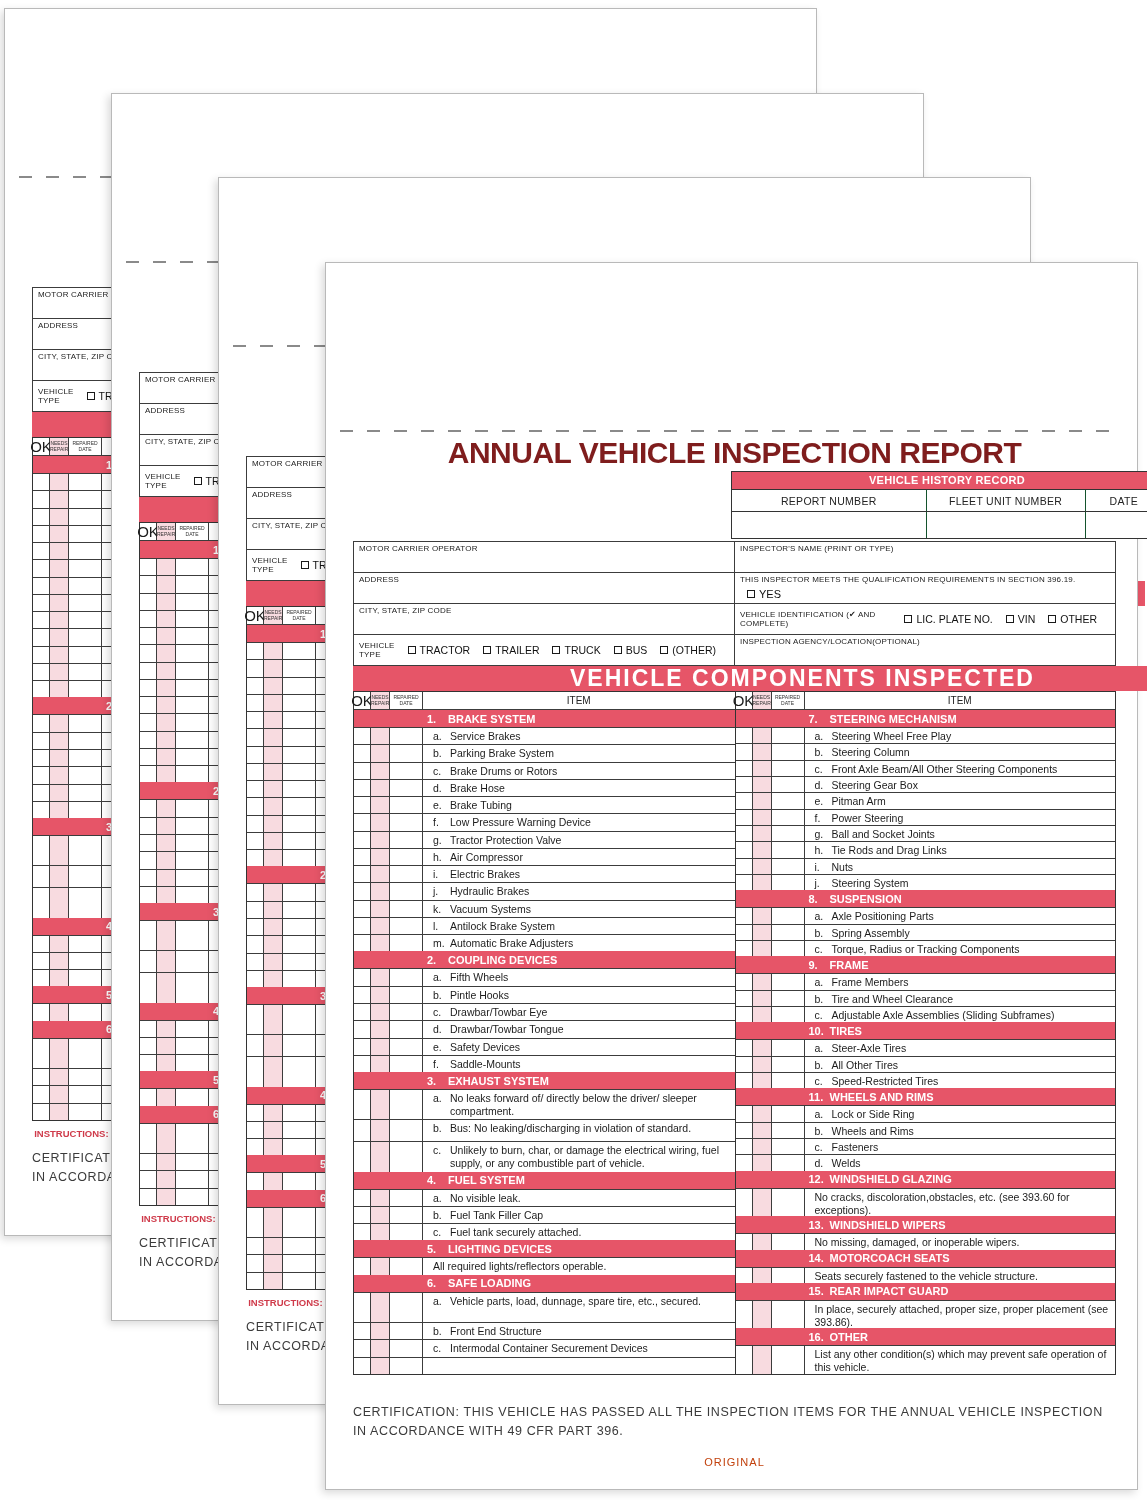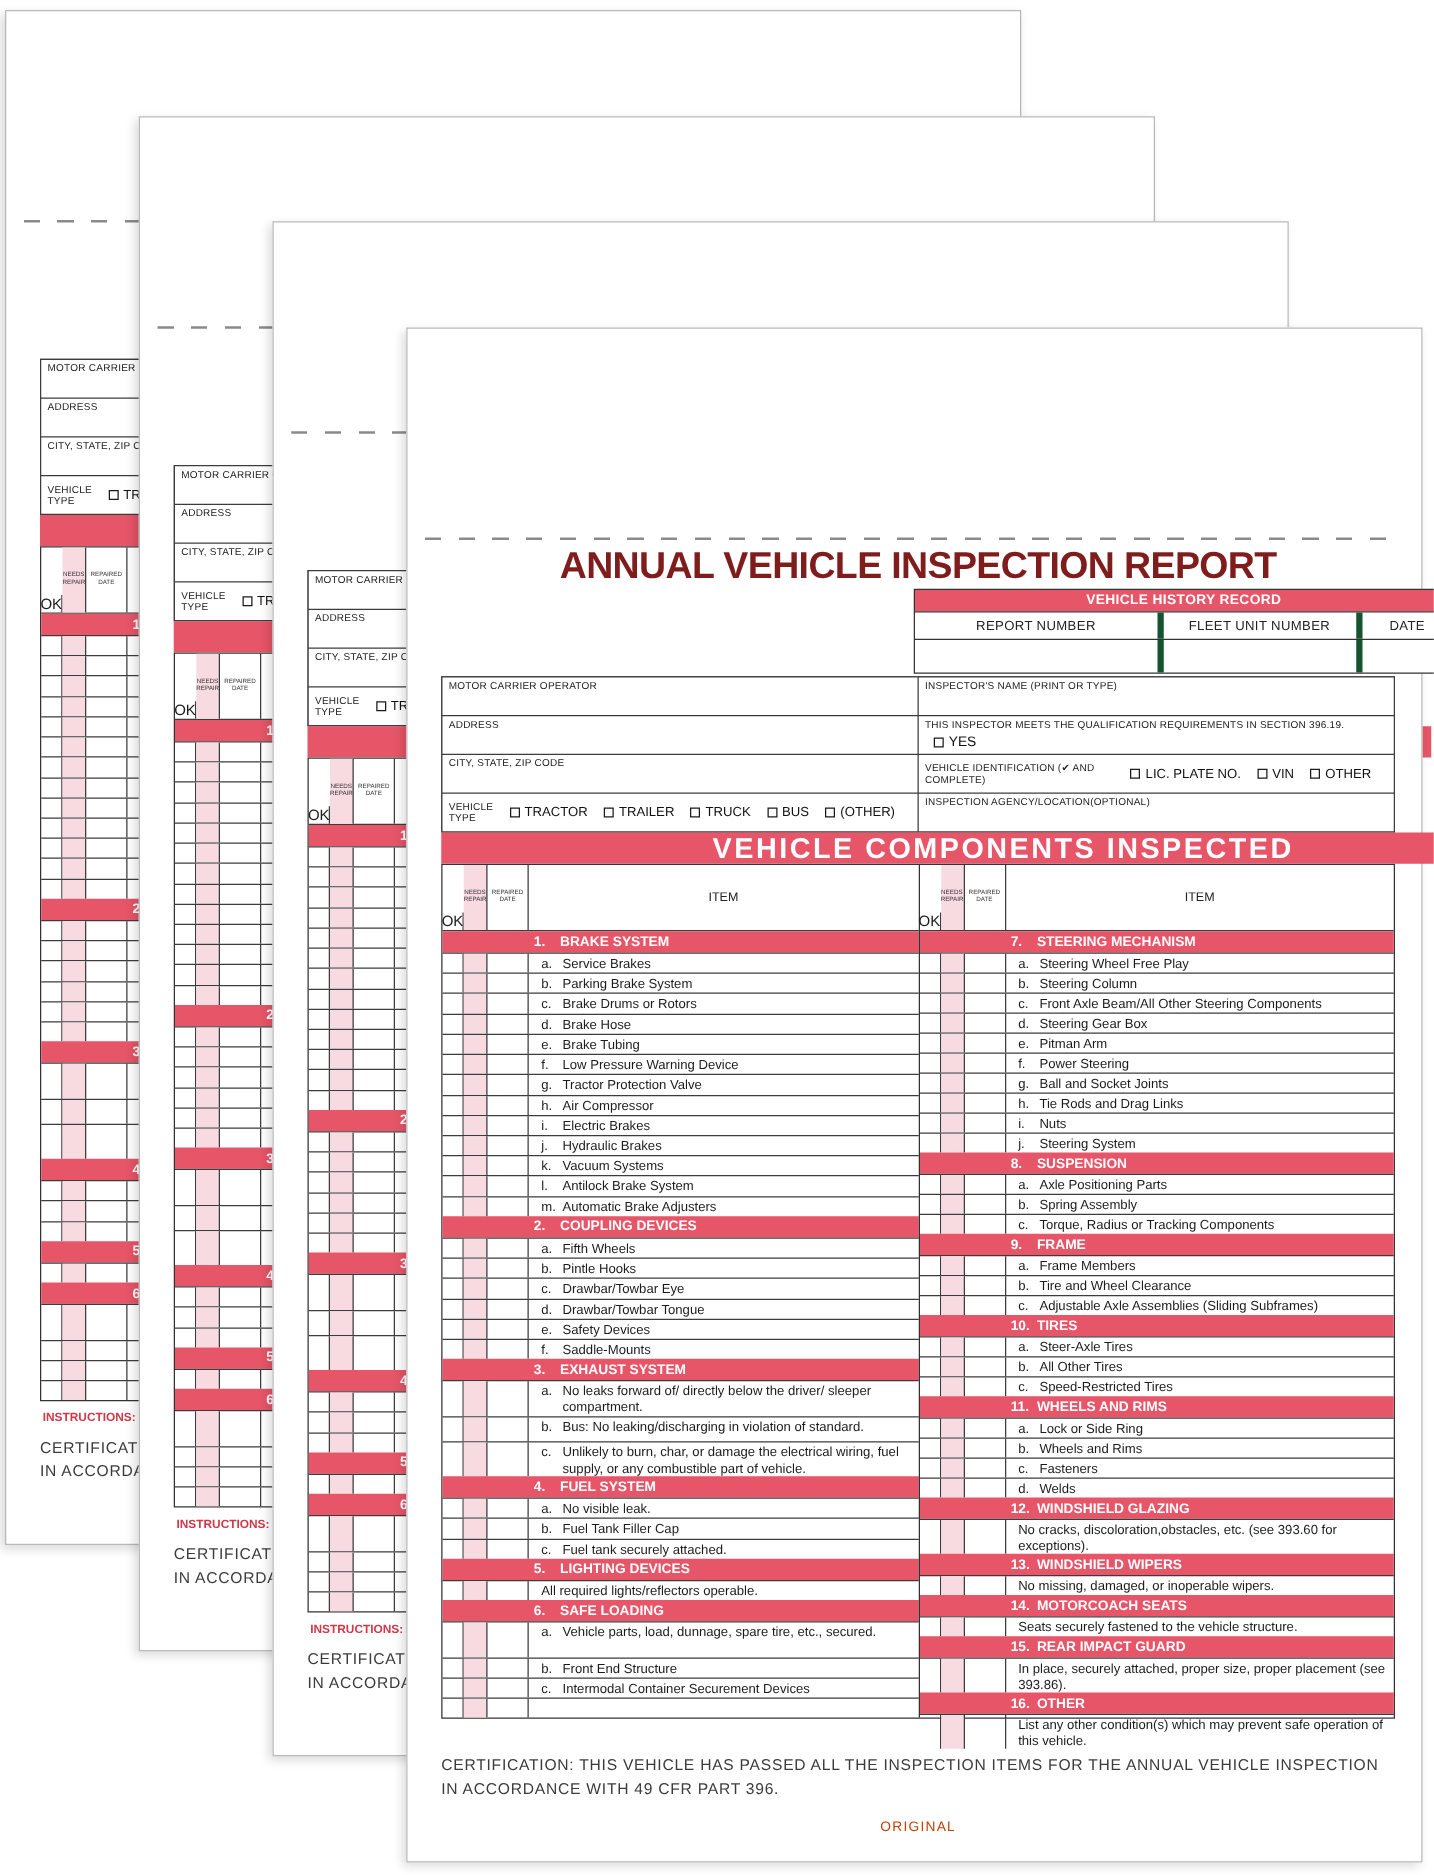--- a/index.html
+++ b/index.html
@@ -29,21 +29,21 @@
     font-size:30px;font-weight:700;letter-spacing:-.5px;color:#7f1d1d;white-space:nowrap;}
 
   
   .hist{position:absolute;left:405px;top:208px;width:432px;border:1px solid #333;background:#fff;}
   .hist-head{background:var(--red);color:#fff;text-align:center;font-size:11px;font-weight:700;
     height:17px;line-height:17px;letter-spacing:.3px;}
   .hist-row{display:flex;border-top:1px solid #333;}
   .hist-row.cols{height:22px;}
   .hist-row.empty{height:27px;}
   .hist-cell{display:flex;align-items:center;justify-content:center;font-size:10.5px;color:#222;letter-spacing:.3px;}
-  .hist-cell+.hist-cell{border-left:5px solid #14532d;}
+  .hist-cell+.hist-cell{border-left:1px solid #14532d;}
   .w0{width:45%}.w1{width:37%}.w2{width:18%}
 
   
   .fields{position:absolute;left:27px;top:278px;width:763px;height:125px;
     display:grid;grid-template-columns:1fr 1fr;grid-auto-rows:1fr;gap:1px;
     background:var(--line);border:1px solid var(--line);}
   .fcell{background:#fff;padding:2px 5px;font-size:8px;color:#222;overflow:hidden;}
   .flabel{font-size:8px;letter-spacing:.2px;display:inline-block;}
   .inline-cell{display:flex;align-items:center;gap:8px;}
   .cb{display:inline-block;width:8px;height:8px;border:1.3px solid #1a1a1a;background:#fff;flex:0 0 auto;margin-right:4px;}
@@ -51,21 +51,21 @@
   .checks{display:inline-flex;align-items:center;}
   .yes-line{margin:4px 0 0 7px;font-size:11px;display:flex;align-items:center;color:#111;}
 
   
   .banner{position:absolute;left:27px;top:403px;width:899px;height:25px;background:var(--red);
     color:#fff;text-align:center;font-size:23px;font-weight:700;letter-spacing:2px;line-height:25px;white-space:nowrap;overflow:hidden;}
   .comp{position:absolute;left:27px;top:428px;width:763px;height:684px;display:flex;border:1px solid #333;background:#fff;}
   .half{width:50%;display:flex;flex-direction:column;}
   .half.right{border-left:1px solid #333;}
   .chead{display:flex;flex:0 0 18px;border-bottom:1px solid var(--line);}
-  .h-ok{width:17px;font-size:12px;display:flex;align-items:center;justify-content:center;border-right:1px solid var(--line);margin-top:38px;}
+  .h-ok{width:17px;font-size:15px;display:flex;align-items:center;justify-content:center;border-right:1px solid var(--line);}
   .h-nr,.h-rd{width:19px;font-size:5px;line-height:1.15;text-align:center;display:flex;flex-direction:column;
     justify-content:center;border-right:1px solid var(--line);color:#333;letter-spacing:0;}
   .h-nr{background:var(--pink);}
   .h-rd{width:33px;}
   .h-item{flex:1;display:flex;align-items:center;justify-content:center;font-size:10px;color:#222;}
   .cbody{flex:1;display:flex;flex-direction:column;}
   .band{flex:0 0 17px;background:var(--red);color:#fff;font-weight:700;font-size:11px;
     display:flex;align-items:center;overflow:hidden;}
   .bnum{margin-left:73px;min-width:21px;}
   .crow{flex:1 1 16px;min-height:13px;display:flex;border-top:1px solid var(--line);}

